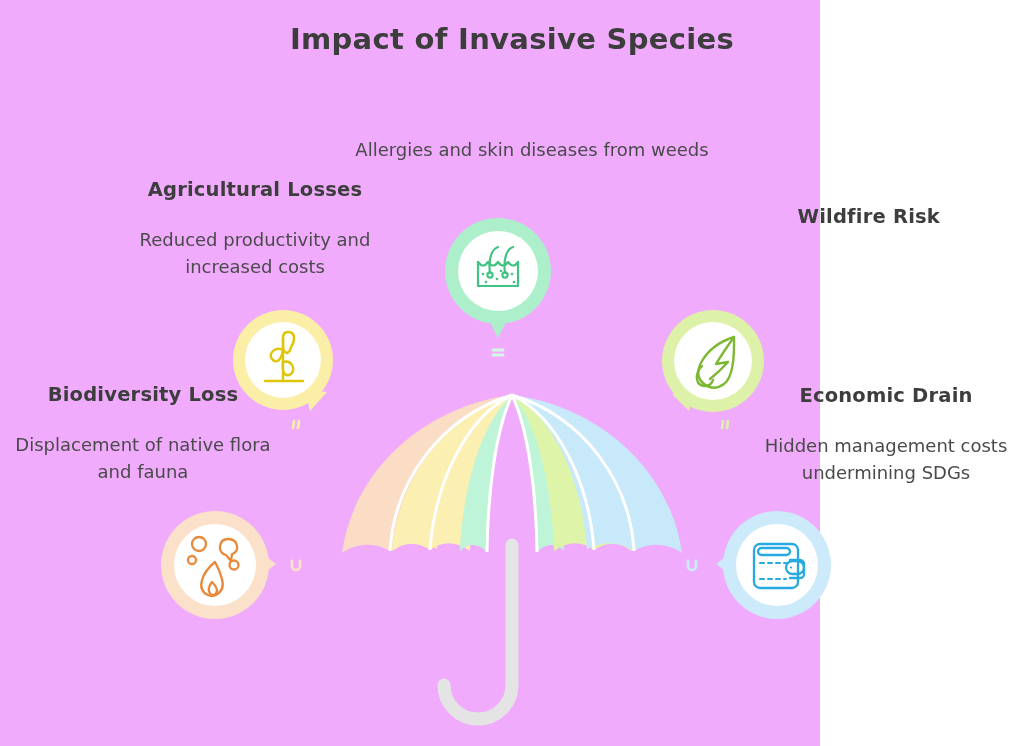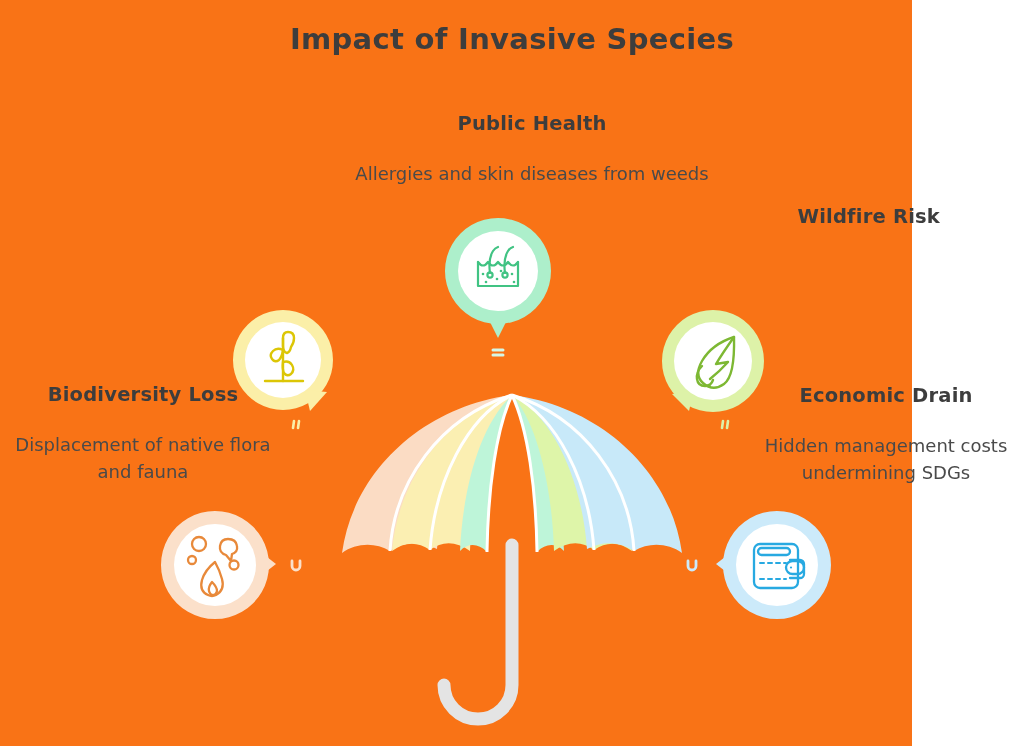--- a/index.html
+++ b/index.html
@@ -5,22 +5,22 @@
 <style>
   * { margin:0; padding:0; box-sizing:border-box; }
   html, body {
     width:1024px; height:746px;
     background:#FFFFFF;
     font-family:"DejaVu Sans", sans-serif;
     overflow:hidden;
   }
   #stage {
     position:relative;
-    width:912px; height:746px;
-    background:#f97316;
+    width:820px; height:746px;
+    background:#f0abfc;
   }
 
   
   .title {
     position:absolute;
     left:0; top:22px;
     width:1024px;
     text-align:center;
     font-family:"DejaVu Sans", sans-serif;
     font-size:29px;
@@ -131,24 +131,27 @@
       <path d="M192 10 C 120 32 74 97 70 166"></path>
       <path d="M192 10 C 147 32 115 96 110 165"></path>
       <path d="M192 10 C 176 44 168 104 167 167"></path>
       <path d="M192 10 C 208 44 216 104 217 167"></path>
       <path d="M192 10 C 237 32 269 96 274 165"></path>
       <path d="M192 10 C 264 32 310 97 314 166"></path>
     </g>
   </svg>
 
   <div class="block blk-public">
-    <div class="heading">Public Health</div>
     <div class="body">Allergies and skin diseases from weeds</div>
   </div>
 
+  <div class="block blk-agri">
+    <div class="heading">Agricultural Losses</div>
+    <div class="body">Reduced productivity and increased costs</div>
+  </div>
 
   <div class="block blk-wild">
     <div class="heading">Wildfire Risk</div>
   </div>
 
   <div class="block blk-bio">
     <div class="heading">Biodiversity Loss</div>
     <div class="body">Displacement of native flora and fauna</div>
   </div>
 

